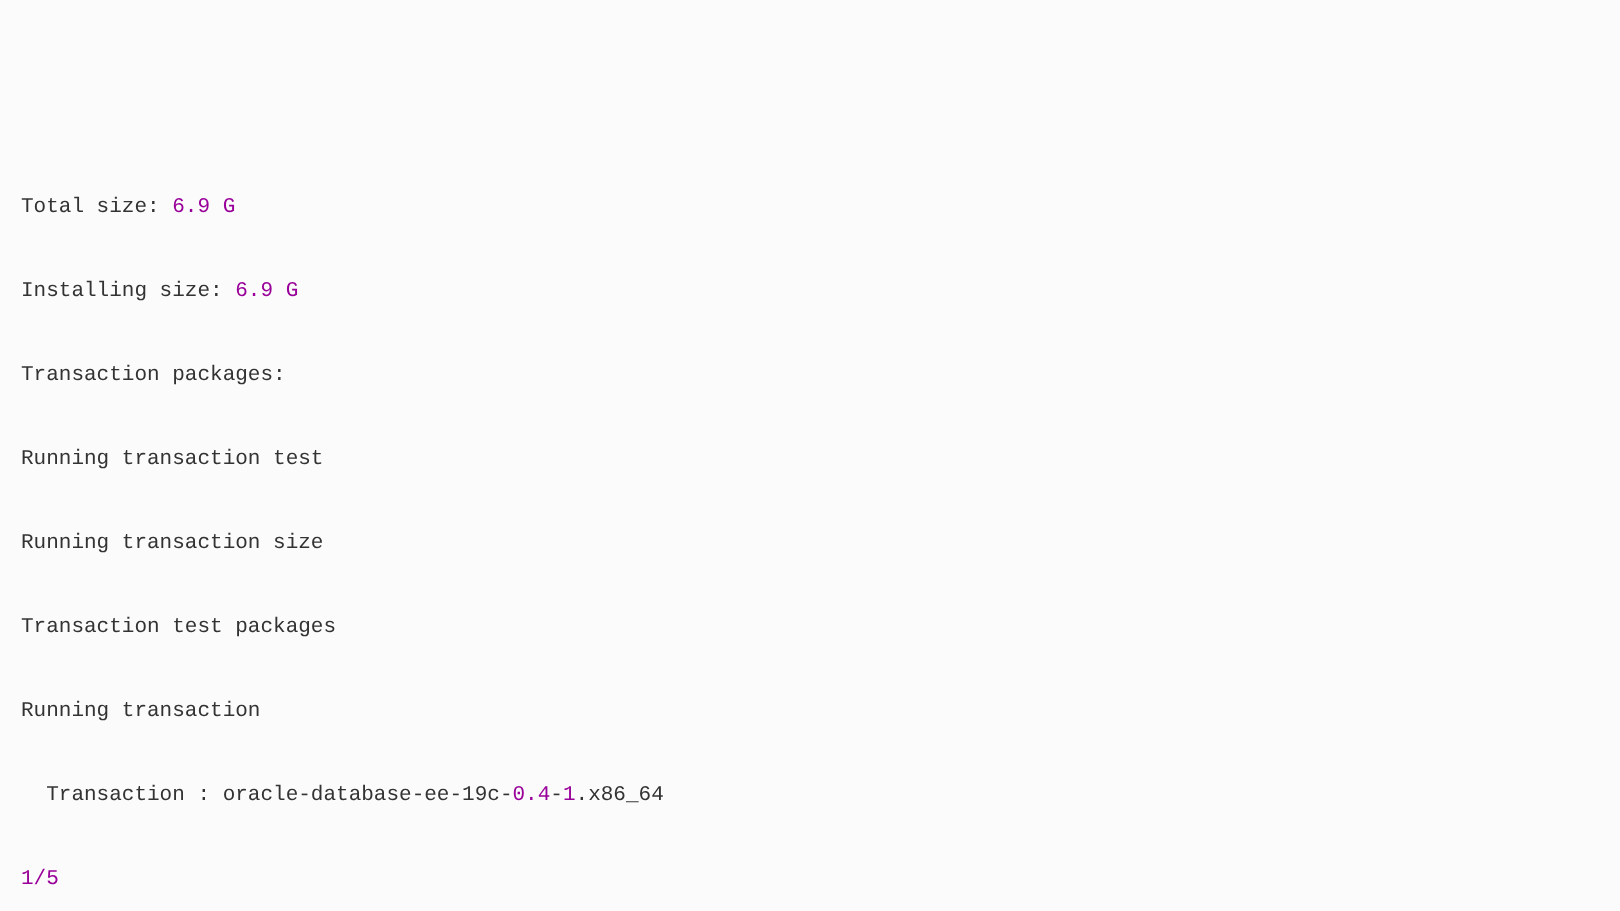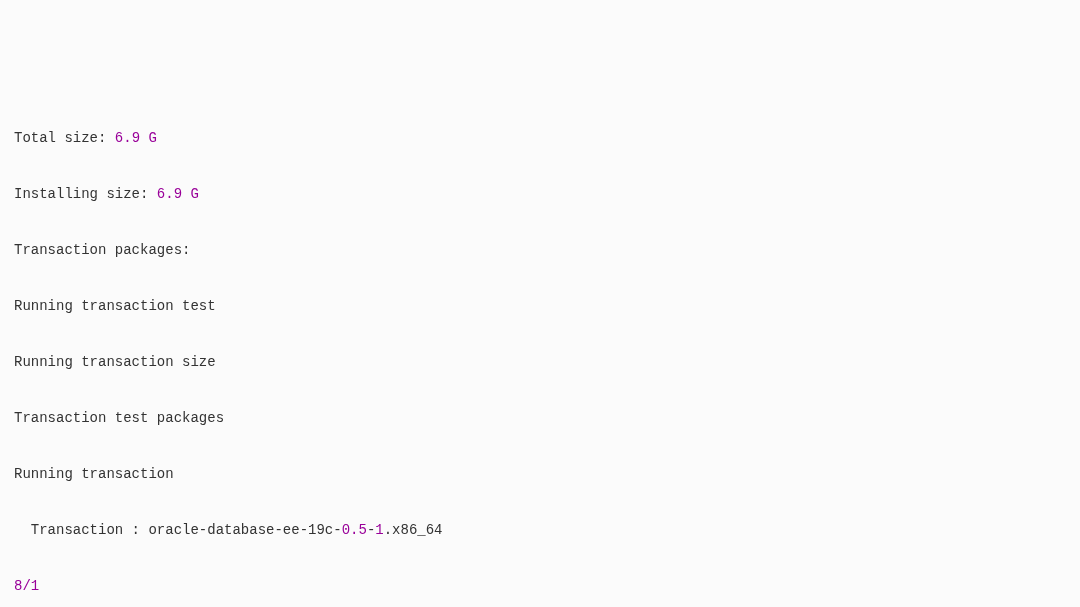--- a/index.html
+++ b/index.html
@@ -23,22 +23,22 @@
 
 
 
 <span class="line"><span>Total size: </span><span class="purple">6.9 G</span></span>
 <span class="line"><span>Installing size: </span><span class="purple">6.9 G</span></span>
 <span class="line">Transaction packages:</span>
 <span class="line">Running transaction test</span>
 <span class="line">Running transaction size</span>
 <span class="line">Transaction test packages</span>
 <span class="line">Running transaction</span>
-<span class="line"><span>  Transaction : oracle-database-ee-19c-</span><span class="purple">0.5</span><span>-</span><span class="purple">1</span><span>.x86_64</span></span>
-<span class="line purple">8/1</span>
+<span class="line"><span>  Transaction : oracle-database-ee-19c-</span><span class="purple">0.4</span><span>-</span><span class="purple">1</span><span>.x86_64</span></span>
+<span class="line purple">1/5</span>
 
 
 
 
 
 
 
 
 
 

